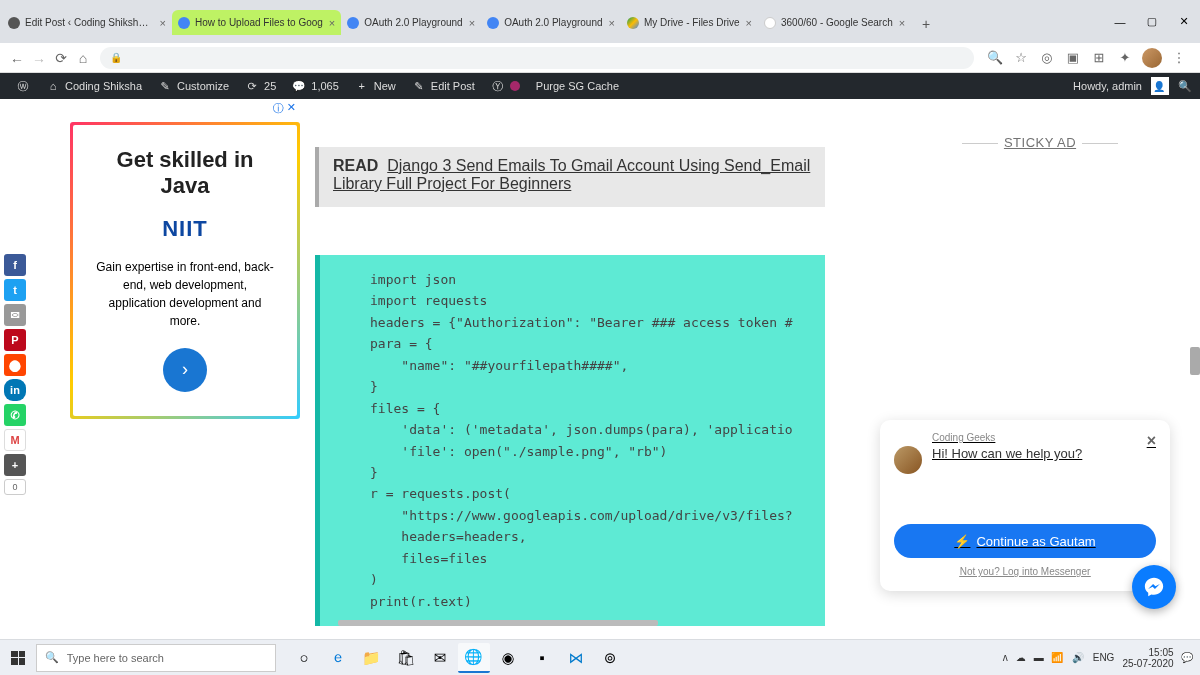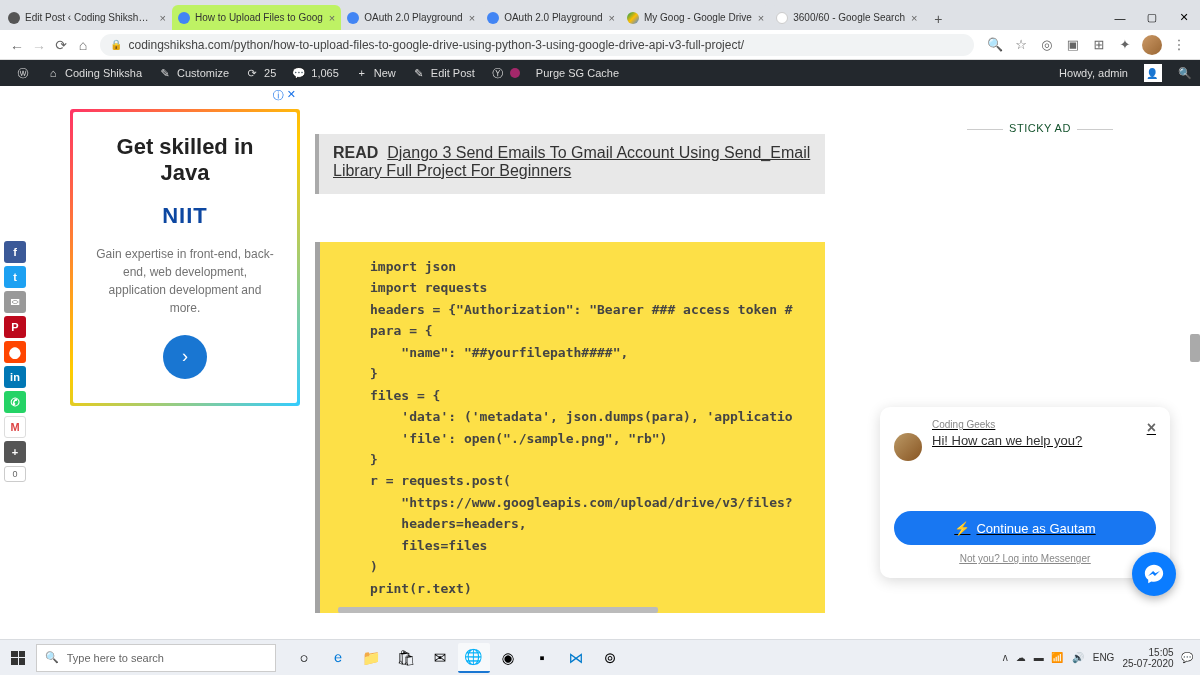--- a/index.html
+++ b/index.html
@@ -1,19 +1,19 @@
 <!DOCTYPE html>
 <html><head>
 <meta charset="utf-8">
 <style>
 * { margin: 0; padding: 0; box-sizing: border-box; font-family: "Segoe UI", Arial, sans-serif; }
 body { width: 1200px; height: 675px; overflow: hidden; background: #fff; position: relative; }
 
 
-.titlebar { height: 30px; background: #dee1e6; display: flex; align-items: flex-end; }
+.titlebar { height: 43px; background: #dee1e6; display: flex; align-items: center; }
 .tabs { display: flex; height: 27px; align-items: flex-end; flex: 1; padding-left: 2px; }
 .tab { height: 25px; background: #dee1e6; border-radius: 6px 6px 0 0; display: flex; align-items: center; padding: 0 6px; font-size: 10px; color: #333; max-width: 170px; min-width: 0; position: relative; }
 .tab.active { background: #bef264; }
 .tab .fav { width: 12px; height: 12px; border-radius: 50%; margin-right: 5px; flex-shrink: 0; }
 .tab .label { white-space: nowrap; overflow: hidden; text-overflow: ellipsis; flex: 1; font-size: 10px; }
 .tab .close { margin-left: 6px; font-size: 11px; color: #666; cursor: pointer; }
 .newtab { width: 22px; height: 22px; display: flex; align-items: center; justify-content: center; font-size: 14px; color: #555; margin-left: 4px; cursor: pointer; }
 .winctrl { display: flex; margin-left: auto; }
 .winctrl div { width: 32px; height: 25px; display: flex; align-items: center; justify-content: center; font-size: 11px; cursor: pointer; }
 
@@ -24,69 +24,69 @@
 .addr { flex: 1; margin: 0 6px; height: 22px; background: #f1f3f4; border-radius: 12px; display: flex; align-items: center; padding: 0 10px; font-size: 12px; color: #444; }
 .lock { font-size: 10px; margin-right: 6px; color: #555; }
 .ext { display: flex; gap: 8px; align-items: center; margin: 0 6px; }
 .exti { width: 18px; height: 18px; display: flex; align-items: center; justify-content: center; font-size: 13px; color: #666; cursor: pointer; }
 .avatarimg { width: 20px; height: 20px; border-radius: 50%; background: linear-gradient(135deg,#c96,#963); }
 
 
 .wpbar { height: 26px; background: #23282d; color: #ddd; display: flex; align-items: center; font-size: 11px; padding: 0 8px; }
 .wpitem { display: flex; align-items: center; gap: 5px; padding: 0 8px; cursor: pointer; }
 .wpicon { width: 14px; height: 14px; display: inline-flex; align-items: center; justify-content: center; }
-.wpright { margin-left: auto; display: flex; align-items: center; gap: 16px; }
+.wpright { margin-left: auto; display: flex; align-items: center; gap: 9px; }
 .wpprof { width: 18px; height: 18px; background: #fff; display: flex; align-items: center; justify-content: center; font-size: 10px; }
 
 
 .content { position: relative; height: 556px; overflow: hidden; background: #fff; }
 
 
 .socialcol { position: absolute; left: 4px; top: 155px; width: 22px; display: flex; flex-direction: column; gap: 3px; z-index: 5; }
 .soc { width: 22px; height: 22px; border-radius: 3px; display: flex; align-items: center; justify-content: center; color: #fff; font-size: 11px; font-weight: bold; cursor: pointer; }
 .soc.fb { background: #3b5998; }
 .soc.tw { background: #1da1f2; }
 .soc.em { background: #999; }
 .soc.pin { background: #bd081c; }
 .soc.rd { background: #ff4500; }
-.soc.li { background: #0077b5; }
+.soc.li { background: #0077b5; border-radius: 9px; }
 .soc.wa { background: #25d366; }
 .soc.gm { background: #fff; color: #d44; border: 1px solid #ddd; }
 .soc.sh { background: #555; }
 .scount { width: 22px; height: 16px; border: 1px solid #ccc; border-radius: 3px; font-size: 9px; display: flex; align-items: center; justify-content: center; color: #666; }
 
 
 .adwrap { position: absolute; left: 70px; top: 0; width: 230px; }
 .adtick { display: flex; justify-content: flex-end; gap: 3px; font-size: 11px; color: #1a73e8; padding: 2px 4px; }
 .adtick span { cursor: pointer; }
 .adhead { height: 95px; background: linear-gradient(90deg,#fff 35%,#1e2a4a 35%); border: 1px solid #ddd; display: flex; }
 .adhimg { width: 35%; background: linear-gradient(135deg,#fc6,#f93); position: relative; }
 .adhimg::after { content: "#FutureReady"; position: absolute; top: 2px; left: 2px; font-size: 6px; color: #333; background: #fff; padding: 1px 2px; }
 .adhtext { width: 65%; padding: 6px 8px; color: #fff; font-size: 9px; line-height: 1.3; }
 .adhtitle { font-weight: bold; font-size: 10px; margin-bottom: 2px; }
 .adhsub { font-size: 7px; opacity: .8; }
 .adcard { background: linear-gradient(135deg,#f36,#fc0,#3cf); padding: 3px; margin-top: 4px; border-radius: 3px; }
 .adcardin { background: #fff; border-radius: 2px; padding: 22px 20px 24px; text-align: center; }
 .adcardin h2 { font-size: 22px; color: #222; font-weight: 700; line-height: 1.2; margin-bottom: 16px; }
 .adlogo { color: #0d47a1; font-weight: 900; font-size: 22px; letter-spacing: 1px; }
-.addesc { font-size: 12px; color: #737373; line-height: 1.5; margin: 16px 0 18px; }
+.addesc { font-size: 12px; color: #000000; line-height: 1.5; margin: 16px 0 18px; }
 .adarr { width: 44px; height: 44px; border-radius: 50%; background: #1976d2; color: #fff; display: flex; align-items: center; justify-content: center; font-size: 18px; margin: 0 auto; cursor: pointer; }
 
 
 .main { position: absolute; left: 315px; top: 0; width: 510px; margin-top: 48px; }
 .readbox { background: #e8e8e8; border-left: 4px solid #aaa; padding: 10px 14px 14px; font-size: 16px; color: #333; }
 .readbox a { color: #333; text-decoration: underline; }
 .readtag { font-weight: 600; }
-.codewrap { margin-top: 48px; border-left: 5px solid #a3a3a3; background: #fde047; position: relative; font-weight: bold; }
+.codewrap { margin-top: 48px; border-left: 5px solid #14b8a6; background: #5eead4; position: relative; }
 .codebox { padding: 14px 10px 14px 50px; font-family: "Consolas", monospace; font-size: 13px; color: #444; white-space: pre; line-height: 1.65; overflow: hidden; }
 .codewrap::after { content: ""; position: absolute; bottom: 0; left: 18px; width: 320px; height: 6px; background: #bbb; border-radius: 2px; }
 .bodytext { margin-top: 28px; font-size: 17px; color: #333; line-height: 1.5; }
 
 
-.sticky { position: absolute; right: 70px; top: 36px; width: 180px; text-align: center; font-size: 11px; color: #14532d; letter-spacing: .5px; }
+.sticky { position: absolute; right: 70px; top: 36px; width: 180px; text-align: center; font-size: 13px; color: #737373; letter-spacing: .5px; text-decoration: underline; }
 .sticky::before, .sticky::after { content: ""; display: inline-block; width: 36px; height: 1px; background: #ccc; vertical-align: middle; margin: 0 6px; }
 
 
 .chat { position: absolute; right: 30px; bottom: 64px; width: 290px; background: #fff; border-radius: 10px; box-shadow: 0 3px 14px rgba(0,0,0,.15); padding: 12px 14px 14px; text-decoration: underline; }
 .chattop { display: flex; align-items: flex-start; }
 .chatav { width: 28px; height: 28px; border-radius: 50%; background: linear-gradient(135deg,#b96,#852); margin-right: 10px; margin-top: 14px; }
 .chattxt { flex: 1; }
 .chatname { font-size: 10px; color: #888; }
 .chatmsg { font-size: 13px; color: #333; margin-top: 3px; }
 .chatx { font-size: 16px; color: #666; cursor: pointer; font-weight: bold; }
@@ -130,21 +130,21 @@
         <span class="label">OAuth 2.0 Playground</span>
         <span class="close">×</span>
       </div>
     <div class="tab">
         <div class="fav" style="background:#4285f4"></div>
         <span class="label">OAuth 2.0 Playground</span>
         <span class="close">×</span>
       </div>
     <div class="tab">
         <div class="fav" style="background:linear-gradient(135deg,#0f9d58,#fbbc05,#4285f4)"></div>
-        <span class="label">My Goog - Google Drive</span>
+        <span class="label">My Drive - Files Drive</span>
         <span class="close">×</span>
       </div>
     <div class="tab">
         <div class="fav" style="background:#fff;border:1px solid #ccc"></div>
         <span class="label">3600/60 - Google Search</span>
         <span class="close">×</span>
       </div>
     <div class="newtab">+</div>
   </div>
   <div class="winctrl">
@@ -154,21 +154,20 @@
   </div>
 </div>
 
 <div class="urlbar">
   <div class="navbtn">←</div>
   <div class="navbtn disabled">→</div>
   <div class="navbtn">⟳</div>
   <div class="navbtn">⌂</div>
   <div class="addr">
     <span class="lock">🔒</span>
-    <span>codingshiksha.com/python/how-to-upload-files-to-google-drive-using-python-3-using-google-drive-api-v3-full-project/</span>
   </div>
   <div class="ext">
     <div class="exti">🔍</div>
     <div class="exti">☆</div>
     <div class="exti">◎</div>
     <div class="exti">▣</div>
     <div class="exti">⊞</div>
     <div class="exti">✦</div>
     <div class="avatarimg"></div>
     <div class="exti">⋮</div>

